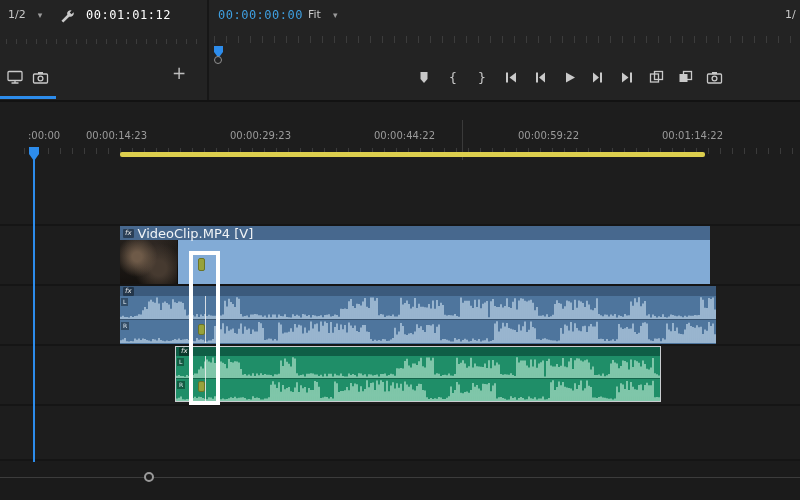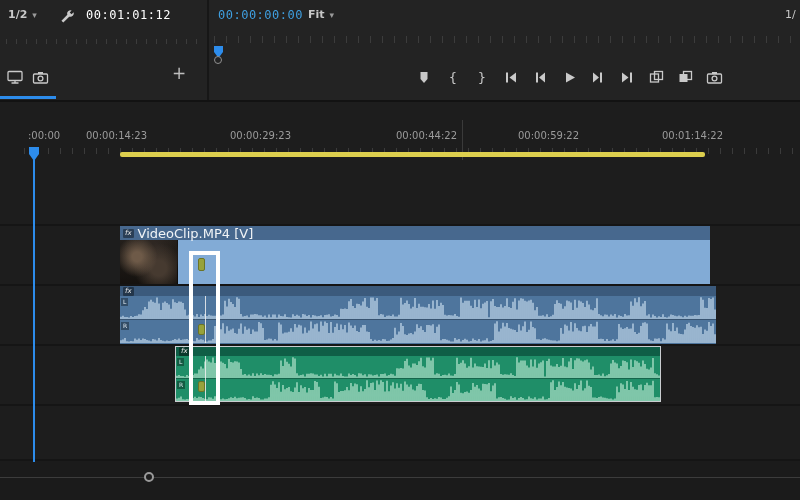--- a/index.html
+++ b/index.html
@@ -8,21 +8,21 @@
             font-family:"DejaVu Sans", sans-serif; color:#c8c8c8; }
 
   
   .top-panel { position:absolute; left:0; top:0; width:800px; height:100px; background:#232323; }
   .vdivider  { position:absolute; left:207px; top:0; width:2px; height:100px; background:#171717; }
 
   .tc { font-family:"DejaVu Sans Mono", monospace; font-size:12px; letter-spacing:.5px; }
   .tc-left    { position:absolute; left:86px;  top:8px; color:#ffffff; }
   .tc-program { position:absolute; left:218px; top:8px; color:#3f9fe0; }
 
-  .select { position:absolute; top:8px; font-size:11px; color:#c8c8c8; cursor:default; display:flex; gap:5px; align-items:center;font-weight:bold; }
+  .select { position:absolute; top:8px; font-size:11px; color:#c8c8c8; cursor:default; display:flex; gap:12px; align-items:center; }
   .select .chev { font-size:9px; color:#9a9a9a; }
   .sel-track { left:8px; }
   .sel-fit   { left:308px; }
   .frac-right { position:absolute; left:785px; top:8px; font-size:11px; color:#c8c8c8; }
 
   .ticks-left  { position:absolute; left:6px;  top:39px; width:196px; height:5px;
                  background:repeating-linear-gradient(90deg,#3c3c3c 0 1px,transparent 1px 10px); }
   .ticks-right { position:absolute; left:214px; top:36px; width:580px; height:7px;
                  background:repeating-linear-gradient(90deg,#3c3c3c 0 1px,transparent 1px 12px); }
   .mini-playhead { position:absolute; left:214px; top:43px; width:9px; height:12px; }
@@ -215,21 +215,21 @@
   </div>
 
   <div class="panel-divider"></div>
 
   <div class="timeline">
 
     <div class="ruler">
       <span class="ruler-label" style="left:28px">:00:00</span>
       <span class="ruler-label" style="left:86px">00:00:14:23</span>
       <span class="ruler-label" style="left:230px">00:00:29:23</span>
-      <span class="ruler-label" style="left:396px">00:00:44:22</span>
+      <span class="ruler-label" style="left:374px">00:00:44:22</span>
       <span class="ruler-label" style="left:518px">00:00:59:22</span>
       <span class="ruler-label" style="left:662px">00:01:14:22</span>
       <div class="ruler-ticks"></div>
       <div class="ghost-line"></div>
     </div>
 
     <div class="work-area"></div>
 
     <div class="playhead-head">
       <svg width="10" height="14" viewBox="0 0 10 14">

